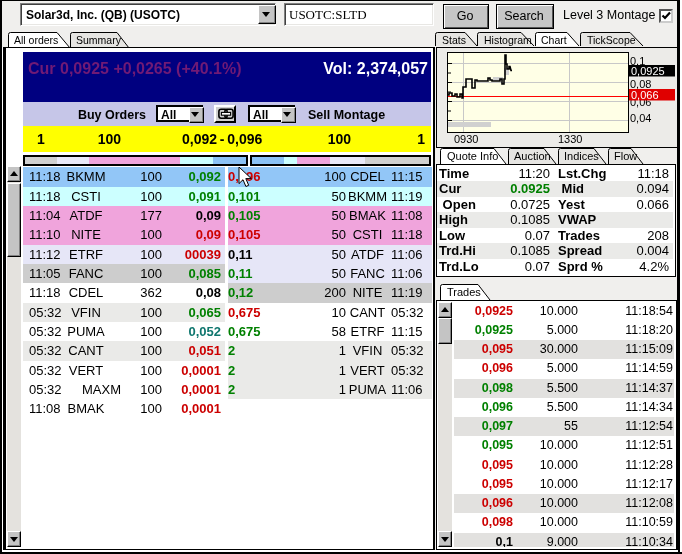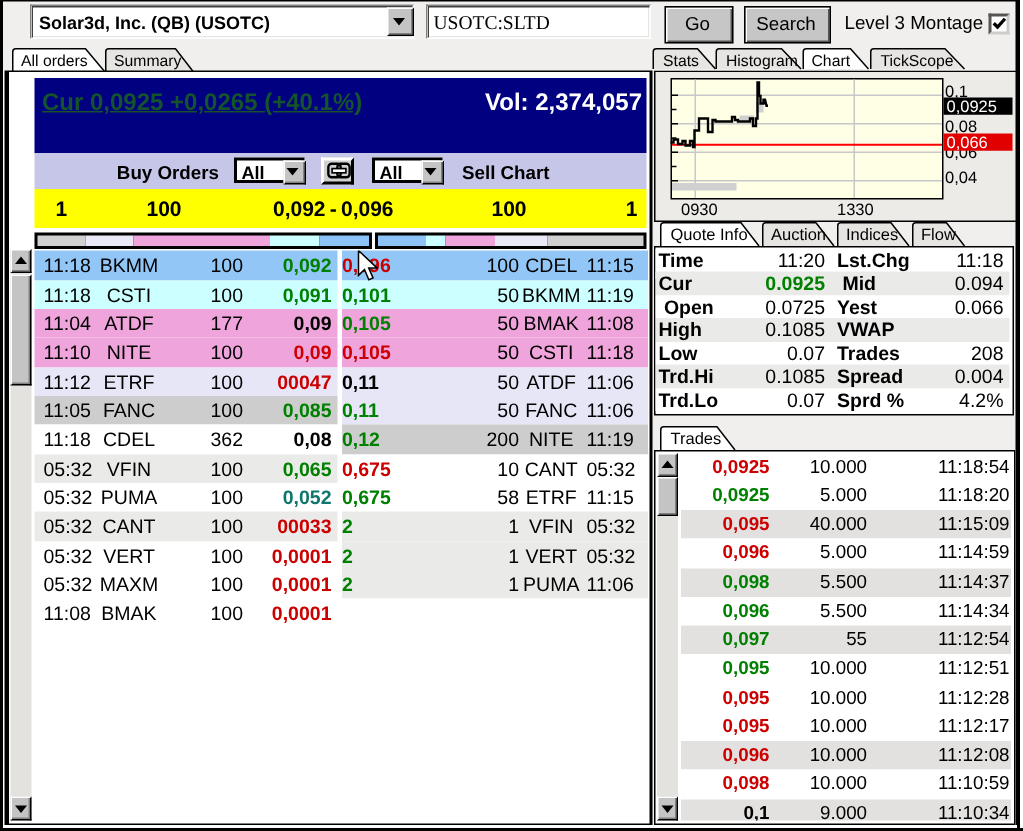--- a/index.html
+++ b/index.html
@@ -53,39 +53,39 @@
     <path d="M 43.5 14 L 43.5 2.5 Q 43.5 0.5 45.5 0.5 L 87 0.5 L 100 14" fill="#E6E5E2" stroke="#000" stroke-width="1"></path>
     <text x="50" y="12" font-size="10.5" font-weight="normal" font-family="Liberation Sans">Histogram</text>
     <path d="M 146.5 14 L 146.5 2.5 Q 146.5 0.5 148.5 0.5 L 196 0.5 L 209 14" fill="#E6E5E2" stroke="#000" stroke-width="1"></path>
     <text x="153" y="12" font-size="10.5" font-weight="normal" font-family="Liberation Sans">TickScope</text>
     <path d="M 101.5 14 L 101.5 2.5 Q 101.5 0.5 103.5 0.5 L 133 0.5 L 145 14" fill="#fff" stroke="#000" stroke-width="1"></path>
     <text x="107" y="12" font-size="10.5" font-weight="normal" font-family="Liberation Sans">Chart</text>
   </svg>
 <div class="a" style="left:3px;top:47px;width:432px;height:503px;background:#000"></div>
 <div class="a" style="left:6px;top:48px;width:427px;height:501px;background:#fff"></div>
 <div class="a" style="left:23px;top:52px;width:408px;height:50px;background:#000080"></div>
-<div class="a b" style="left:28px;top:60px;font-size:16px;color:#14532d;text-decoration:underline;">Cur 0,0925 +0,0265 (+40.1%)</div>
+<div class="a b" style="left:28px;top:60px;font-size:16px;color:#701a75;">Cur 0,0925 +0,0265 (+40.1%)</div>
 <div class="a b r" style="left:250px;top:60px;width:178px;font-size:16px;color:#fff;">Vol: 2,374,057</div>
 <div class="a" style="left:23px;top:102px;width:408px;height:24px;background:#C6C6E8"></div>
 <div class="a b r" style="left:60px;top:108px;width:86px;font-size:12.5px;">Buy Orders</div>
 <div class="a" style="left:156px;top:105px;width:47px;height:17px;background:#fff;border:2px solid #000;box-sizing:border-box;"></div>
 <div class="a b" style="left:161px;top:108px;font-size:12px;">All</div>
 <div class="a sbtn" style="left:189px;top:107px;width:13px;height:14px;"></div>
 <div class="a tri-dn" style="left:191px;top:112px;"></div>
 <div class="a" style="left:214px;top:105px;width:22px;height:18px;background:#D0D0D0;border:2px solid;border-color:#fff #000 #000 #fff;box-sizing:border-box;"></div>
 <svg class="a" style="left:218px;top:108px" width="16" height="12" viewBox="0 0 16 12">
 <rect x="0.9" y="1.2" width="8.2" height="9" rx="2.2" fill="none" stroke="#000" stroke-width="1.6"></rect>
 <rect x="6.9" y="1.2" width="8.2" height="9" rx="2.2" fill="none" stroke="#000" stroke-width="1.6"></rect>
 <rect x="3.4" y="4.4" width="9.2" height="2.8" fill="#fff" stroke="#000" stroke-width="1.1"></rect>
   </svg>
 <div class="a" style="left:248px;top:105px;width:47px;height:17px;background:#fff;border:2px solid #000;box-sizing:border-box;"></div>
 <div class="a b" style="left:253px;top:108px;font-size:12px;">All</div>
 <div class="a sbtn" style="left:281px;top:107px;width:13px;height:14px;"></div>
 <div class="a tri-dn" style="left:283px;top:112px;"></div>
-<div class="a b" style="left:308px;top:108px;font-size:12.5px;">Sell Chart</div>
+<div class="a b" style="left:308px;top:108px;font-size:12.5px;">Sell Montage</div>
 <div class="a" style="left:23px;top:126px;width:408px;height:26px;background:#FFFF00"></div>
 <div class="a b" style="left:37px;top:131px;width:20px;font-size:14px;">1</div>
 <div class="a b r" style="left:60px;top:131px;width:61px;font-size:14px;">100</div>
 <div class="a b" style="left:182px;top:131px;font-size:14px;">0,092 - 0,096</div>
 <div class="a b r" style="left:290px;top:131px;width:61px;font-size:14px;">100</div>
 <div class="a b r" style="left:405px;top:131px;width:20px;font-size:14px;">1</div>
 <div class="a" style="left:23px;top:155px;width:225px;height:11px;background:#000"></div>
 <div class="a" style="left:250px;top:155px;width:181px;height:11px;background:#000"></div>
 <div class="a" style="left:25px;top:157px;width:32px;height:7px;background:#D0D0D0"></div>
 <div class="a" style="left:57px;top:157px;width:32px;height:7px;background:#E9E9F8"></div>
@@ -118,21 +118,21 @@
 <div class="a" style="left:23px;top:225.3px;width:202px;height:19.33px;background:rgba(240,164,220,0.996);font-size:13px;line-height:19.33px;">
     <span class="a" style="left:6px;">11:10</span>
     <span class="a c" style="left:28px;width:70px;">NITE</span>
     <span class="a r" style="left:96px;width:43px;">100</span>
     <span class="a r b" style="left:140px;width:58px;color:#CC0000">0,09</span>
   </div>
 <div class="a" style="left:23px;top:244.6px;width:202px;height:19.33px;background:rgba(230,230,247,0.996);font-size:13px;line-height:19.33px;">
     <span class="a" style="left:6px;">11:12</span>
     <span class="a c" style="left:28px;width:70px;">ETRF</span>
     <span class="a r" style="left:96px;width:43px;">100</span>
-    <span class="a r b" style="left:140px;width:58px;color:#CC0000">00047</span>
+    <span class="a r b" style="left:140px;width:58px;color:#CC0000">00039</span>
   </div>
 <div class="a" style="left:23px;top:263.9px;width:202px;height:19.33px;background:rgba(205,205,205,0.996);font-size:13px;line-height:19.33px;">
     <span class="a" style="left:6px;">11:05</span>
     <span class="a c" style="left:28px;width:70px;">FANC</span>
     <span class="a r" style="left:96px;width:43px;">100</span>
     <span class="a r b" style="left:140px;width:58px;color:#008000">0,085</span>
   </div>
 <div class="a" style="left:23px;top:283.3px;width:202px;height:19.33px;background:rgba(255,255,255,0.996);font-size:13px;line-height:19.33px;">
     <span class="a" style="left:6px;">11:18</span>
     <span class="a c" style="left:28px;width:70px;">CDEL</span>
@@ -148,31 +148,31 @@
 <div class="a" style="left:23px;top:321.9px;width:202px;height:19.33px;background:rgba(255,255,255,0.996);font-size:13px;line-height:19.33px;">
     <span class="a" style="left:6px;">05:32</span>
     <span class="a c" style="left:28px;width:70px;">PUMA</span>
     <span class="a r" style="left:96px;width:43px;">100</span>
     <span class="a r b" style="left:140px;width:58px;color:#0f766e">0,052</span>
   </div>
 <div class="a" style="left:23px;top:341.3px;width:202px;height:19.33px;background:rgba(234,234,232,0.996);font-size:13px;line-height:19.33px;">
     <span class="a" style="left:6px;">05:32</span>
     <span class="a c" style="left:28px;width:70px;">CANT</span>
     <span class="a r" style="left:96px;width:43px;">100</span>
-    <span class="a r b" style="left:140px;width:58px;color:#CC0000">00033</span>
+    <span class="a r b" style="left:140px;width:58px;color:#CC0000">0,051</span>
   </div>
 <div class="a" style="left:23px;top:360.6px;width:202px;height:19.33px;background:rgba(255,255,255,0.996);font-size:13px;line-height:19.33px;">
     <span class="a" style="left:6px;">05:32</span>
     <span class="a c" style="left:28px;width:70px;">VERT</span>
     <span class="a r" style="left:96px;width:43px;">100</span>
     <span class="a r b" style="left:140px;width:58px;color:#CC0000">0,0001</span>
   </div>
 <div class="a" style="left:23px;top:379.9px;width:202px;height:19.33px;background:rgba(255,255,255,0.996);font-size:13px;line-height:19.33px;">
     <span class="a" style="left:6px;">05:32</span>
-    <span class="a c" style="left:28px;width:70px;">MAXM</span>
+    <span class="a c" style="left:28px;width:70px;text-align:right;">MAXM</span>
     <span class="a r" style="left:96px;width:43px;">100</span>
     <span class="a r b" style="left:140px;width:58px;color:#CC0000">0,0001</span>
   </div>
 <div class="a" style="left:23px;top:399.3px;width:202px;height:19.33px;background:rgba(255,255,255,0.996);font-size:13px;line-height:19.33px;">
     <span class="a" style="left:6px;">11:08</span>
     <span class="a c" style="left:28px;width:70px;">BMAK</span>
     <span class="a r" style="left:96px;width:43px;">100</span>
     <span class="a r b" style="left:140px;width:58px;color:#CC0000">0,0001</span>
   </div>
 <div class="a" style="left:228px;top:167.3px;width:204px;height:19.33px;background:rgba(146,198,247,0.996);font-size:13px;line-height:19.33px;">
@@ -354,21 +354,21 @@
     <span class="a r" style="left:76px;width:48px;">10.000</span>
     <span class="a r" style="left:161px;width:58px;">11:18:54</span>
   </div>
 <div class="a" style="left:454px;top:320.8px;width:220px;height:19.25px;background:rgba(255,255,255,0.996);font-size:12.5px;line-height:19.25px;overflow:hidden;">
     <span class="a r b" style="left:0px;width:59px;color:#008000;">0,0925</span>
     <span class="a r" style="left:76px;width:48px;">5.000</span>
     <span class="a r" style="left:161px;width:58px;">11:18:20</span>
   </div>
 <div class="a" style="left:454px;top:340.0px;width:220px;height:19.25px;background:rgba(226,225,223,0.996);font-size:12.5px;line-height:19.25px;overflow:hidden;">
     <span class="a r b" style="left:0px;width:59px;color:#CC0000;">0,095</span>
-    <span class="a r" style="left:76px;width:48px;">40.000</span>
+    <span class="a r" style="left:76px;width:48px;">30.000</span>
     <span class="a r" style="left:161px;width:58px;">11:15:09</span>
   </div>
 <div class="a" style="left:454px;top:359.2px;width:220px;height:19.25px;background:rgba(255,255,255,0.996);font-size:12.5px;line-height:19.25px;overflow:hidden;">
     <span class="a r b" style="left:0px;width:59px;color:#CC0000;">0,096</span>
     <span class="a r" style="left:76px;width:48px;">5.000</span>
     <span class="a r" style="left:161px;width:58px;">11:14:59</span>
   </div>
 <div class="a" style="left:454px;top:378.5px;width:220px;height:19.25px;background:rgba(226,225,223,0.996);font-size:12.5px;line-height:19.25px;overflow:hidden;">
     <span class="a r b" style="left:0px;width:59px;color:#008000;">0,098</span>
     <span class="a r" style="left:76px;width:48px;">5.500</span>

